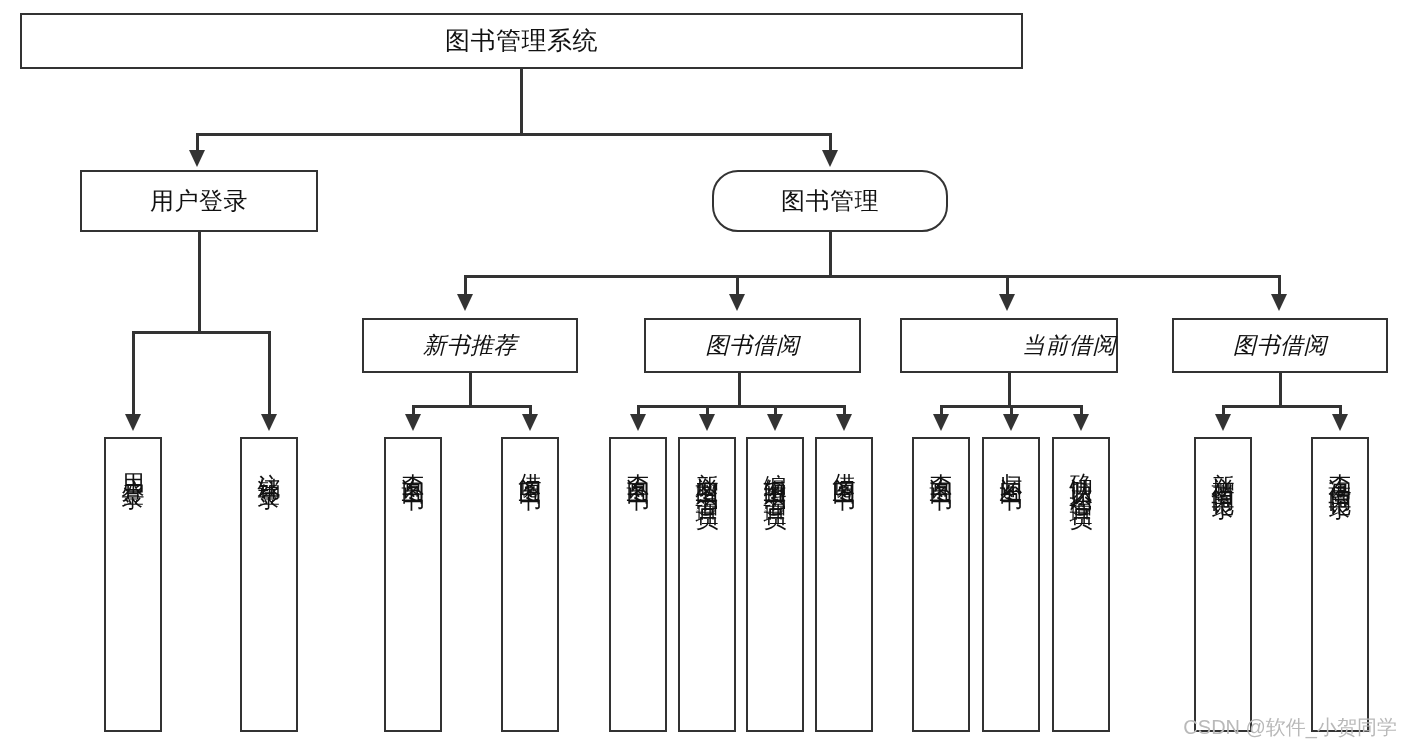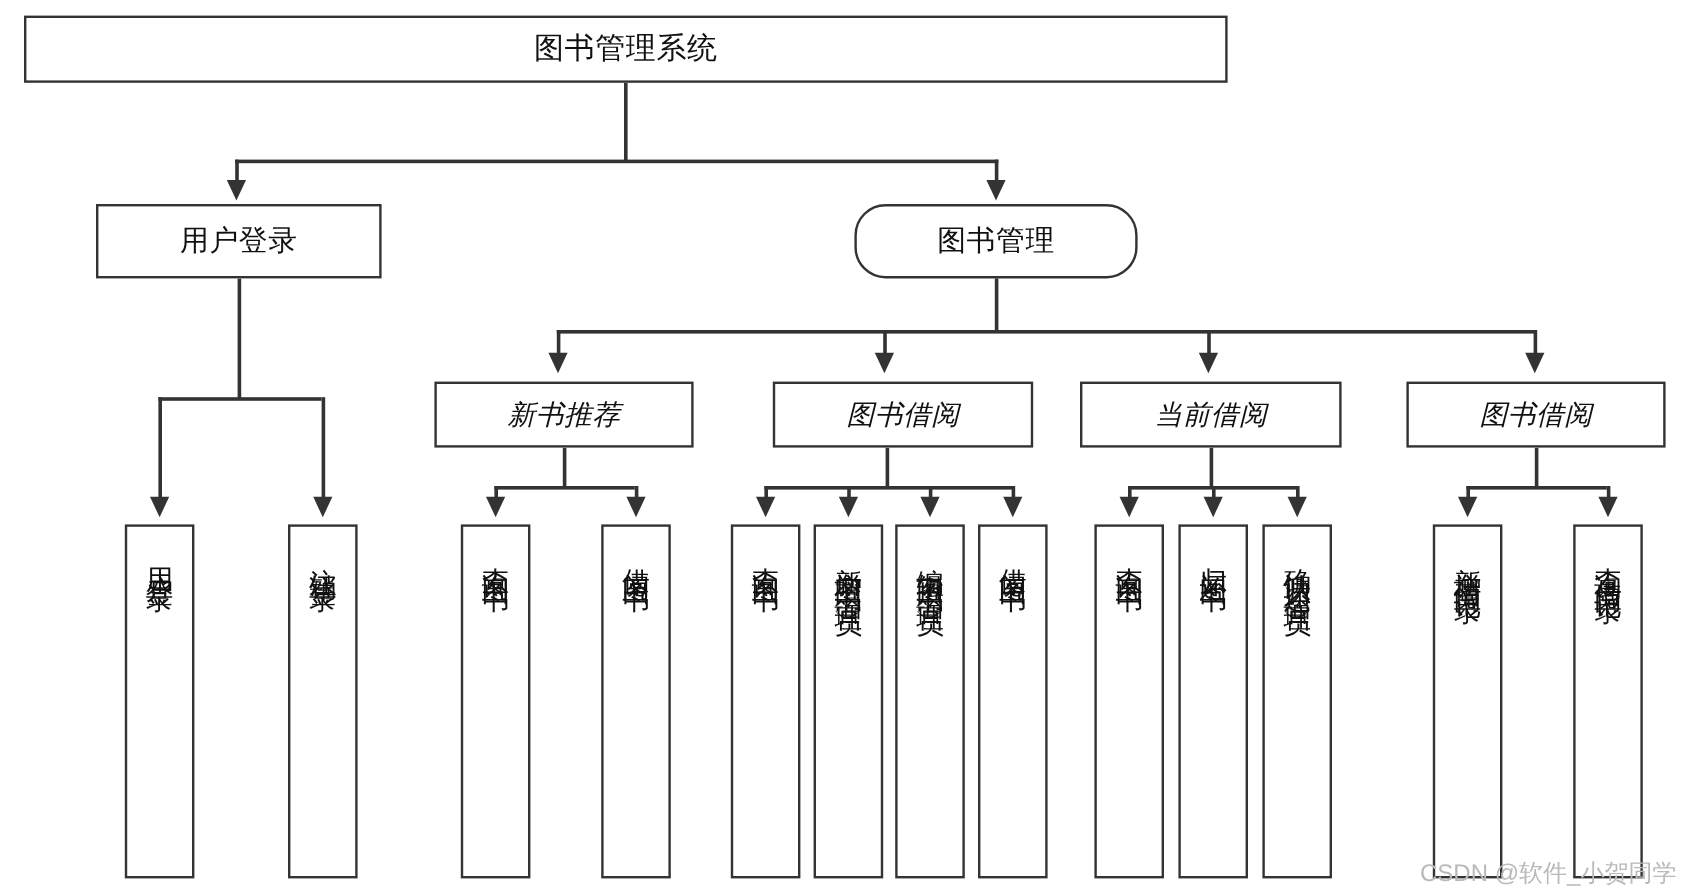--- a/index.html
+++ b/index.html
@@ -128,21 +128,21 @@
   <div class="arrow" style="left:999px; top:294px;"></div>
   <div class="edge v" style="left:1278px; top:275px; height:22px;"></div>
   <div class="arrow" style="left:1271px; top:294px;"></div>
 
   <div class="node lvl3" style="left:362px; top:318px; width:216px; height:55px;">
     <span class="label">新书推荐</span>
   </div>
   <div class="node lvl3" style="left:644px; top:318px; width:217px; height:55px;">
     <span class="label">图书借阅</span>
   </div>
-  <div class="node lvl3" style="left:900px; top:318px; width:218px; height:55px;">
+  <div class="node lvl3" style="left:900px; top:318px; width:218px; height:55px;justify-content:flex-end;">
     <span class="label">当前借阅</span>
   </div>
   <div class="node lvl3" style="left:1172px; top:318px; width:216px; height:55px;">
     <span class="label">图书借阅</span>
   </div>
 
   <div class="edge v" style="left:469px; top:373px; height:34px;"></div>
   <div class="edge h" style="left:412px; top:405px; width:117px; height:2.5px;"></div>
   <div class="edge v" style="left:412px; top:405px; height:12px;"></div>
   <div class="arrow" style="left:405px; top:414px;"></div>

